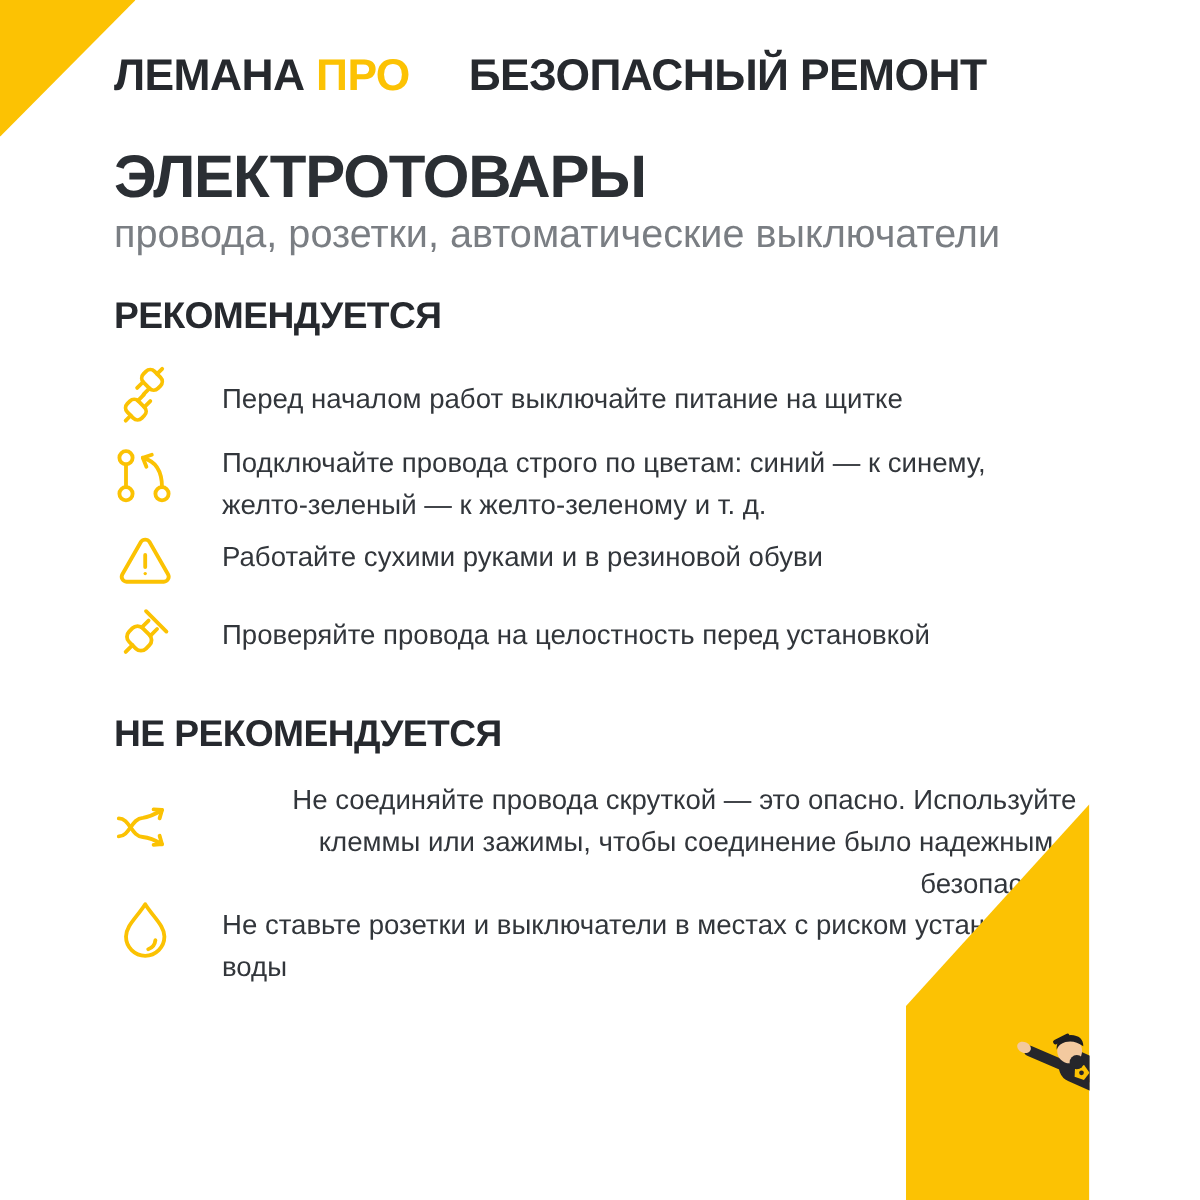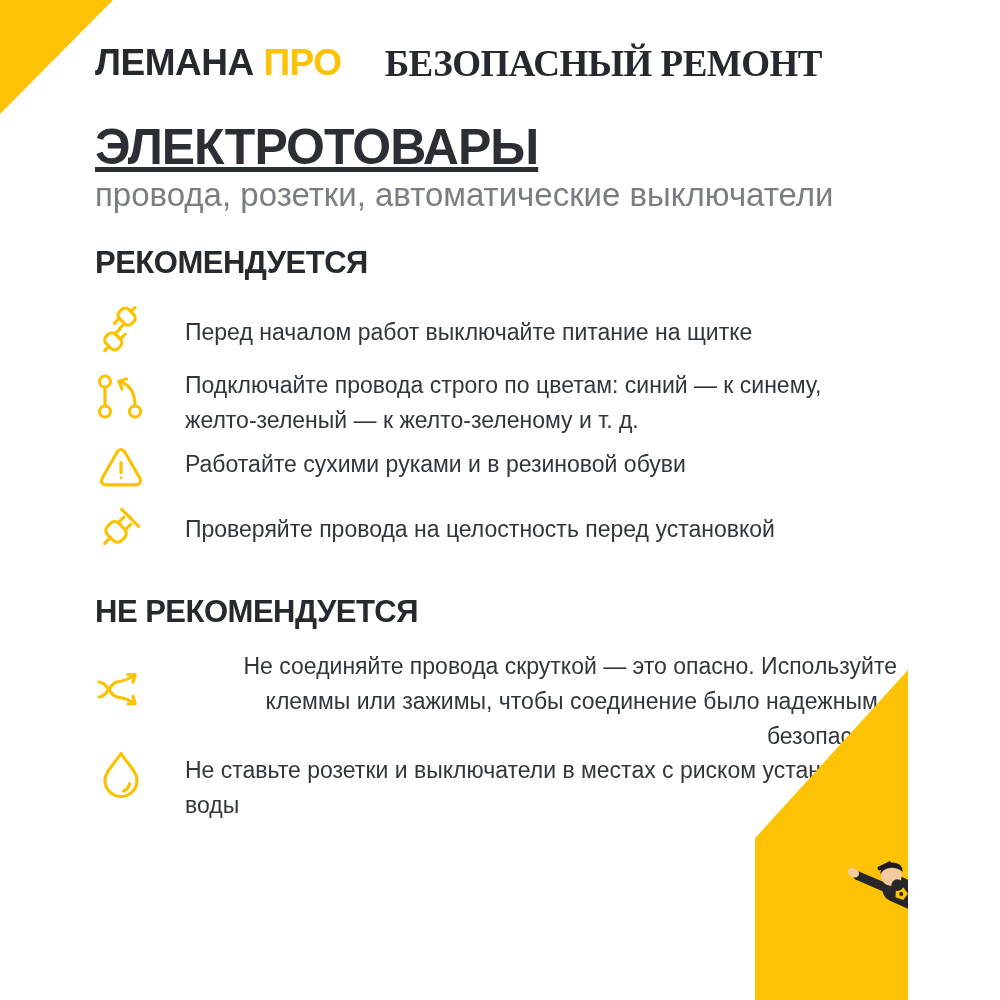--- a/index.html
+++ b/index.html
@@ -35,28 +35,27 @@
     position:absolute;left:95px;top:42px;
     font-size:37px;font-weight:800;
     letter-spacing:-0.5px;
     color:#26292E;white-space:nowrap;
   }
   .brand .pro{color:#FCC203;}
   .page-title{
     position:absolute;right:86px;top:42px;
     font-size:37px;font-weight:800;
     letter-spacing:-0.5px;
-    color:#26292E;white-space:nowrap;font-family:Liberation Serif, serif;
+    color:#26292E;white-space:nowrap;
   }
   .h1{
     position:absolute;left:95px;top:118px;
     font-size:50px;font-weight:800;
     letter-spacing:-1px;
     color:#2B2F34;
-    text-decoration:underline;
   }
   .subtitle{
     position:absolute;left:95px;top:176px;
     font-size:33px;font-weight:400;
     color:#7A7E83;
   }
   
   .section-heading{
     position:absolute;left:95px;
     font-size:31px;font-weight:800;

